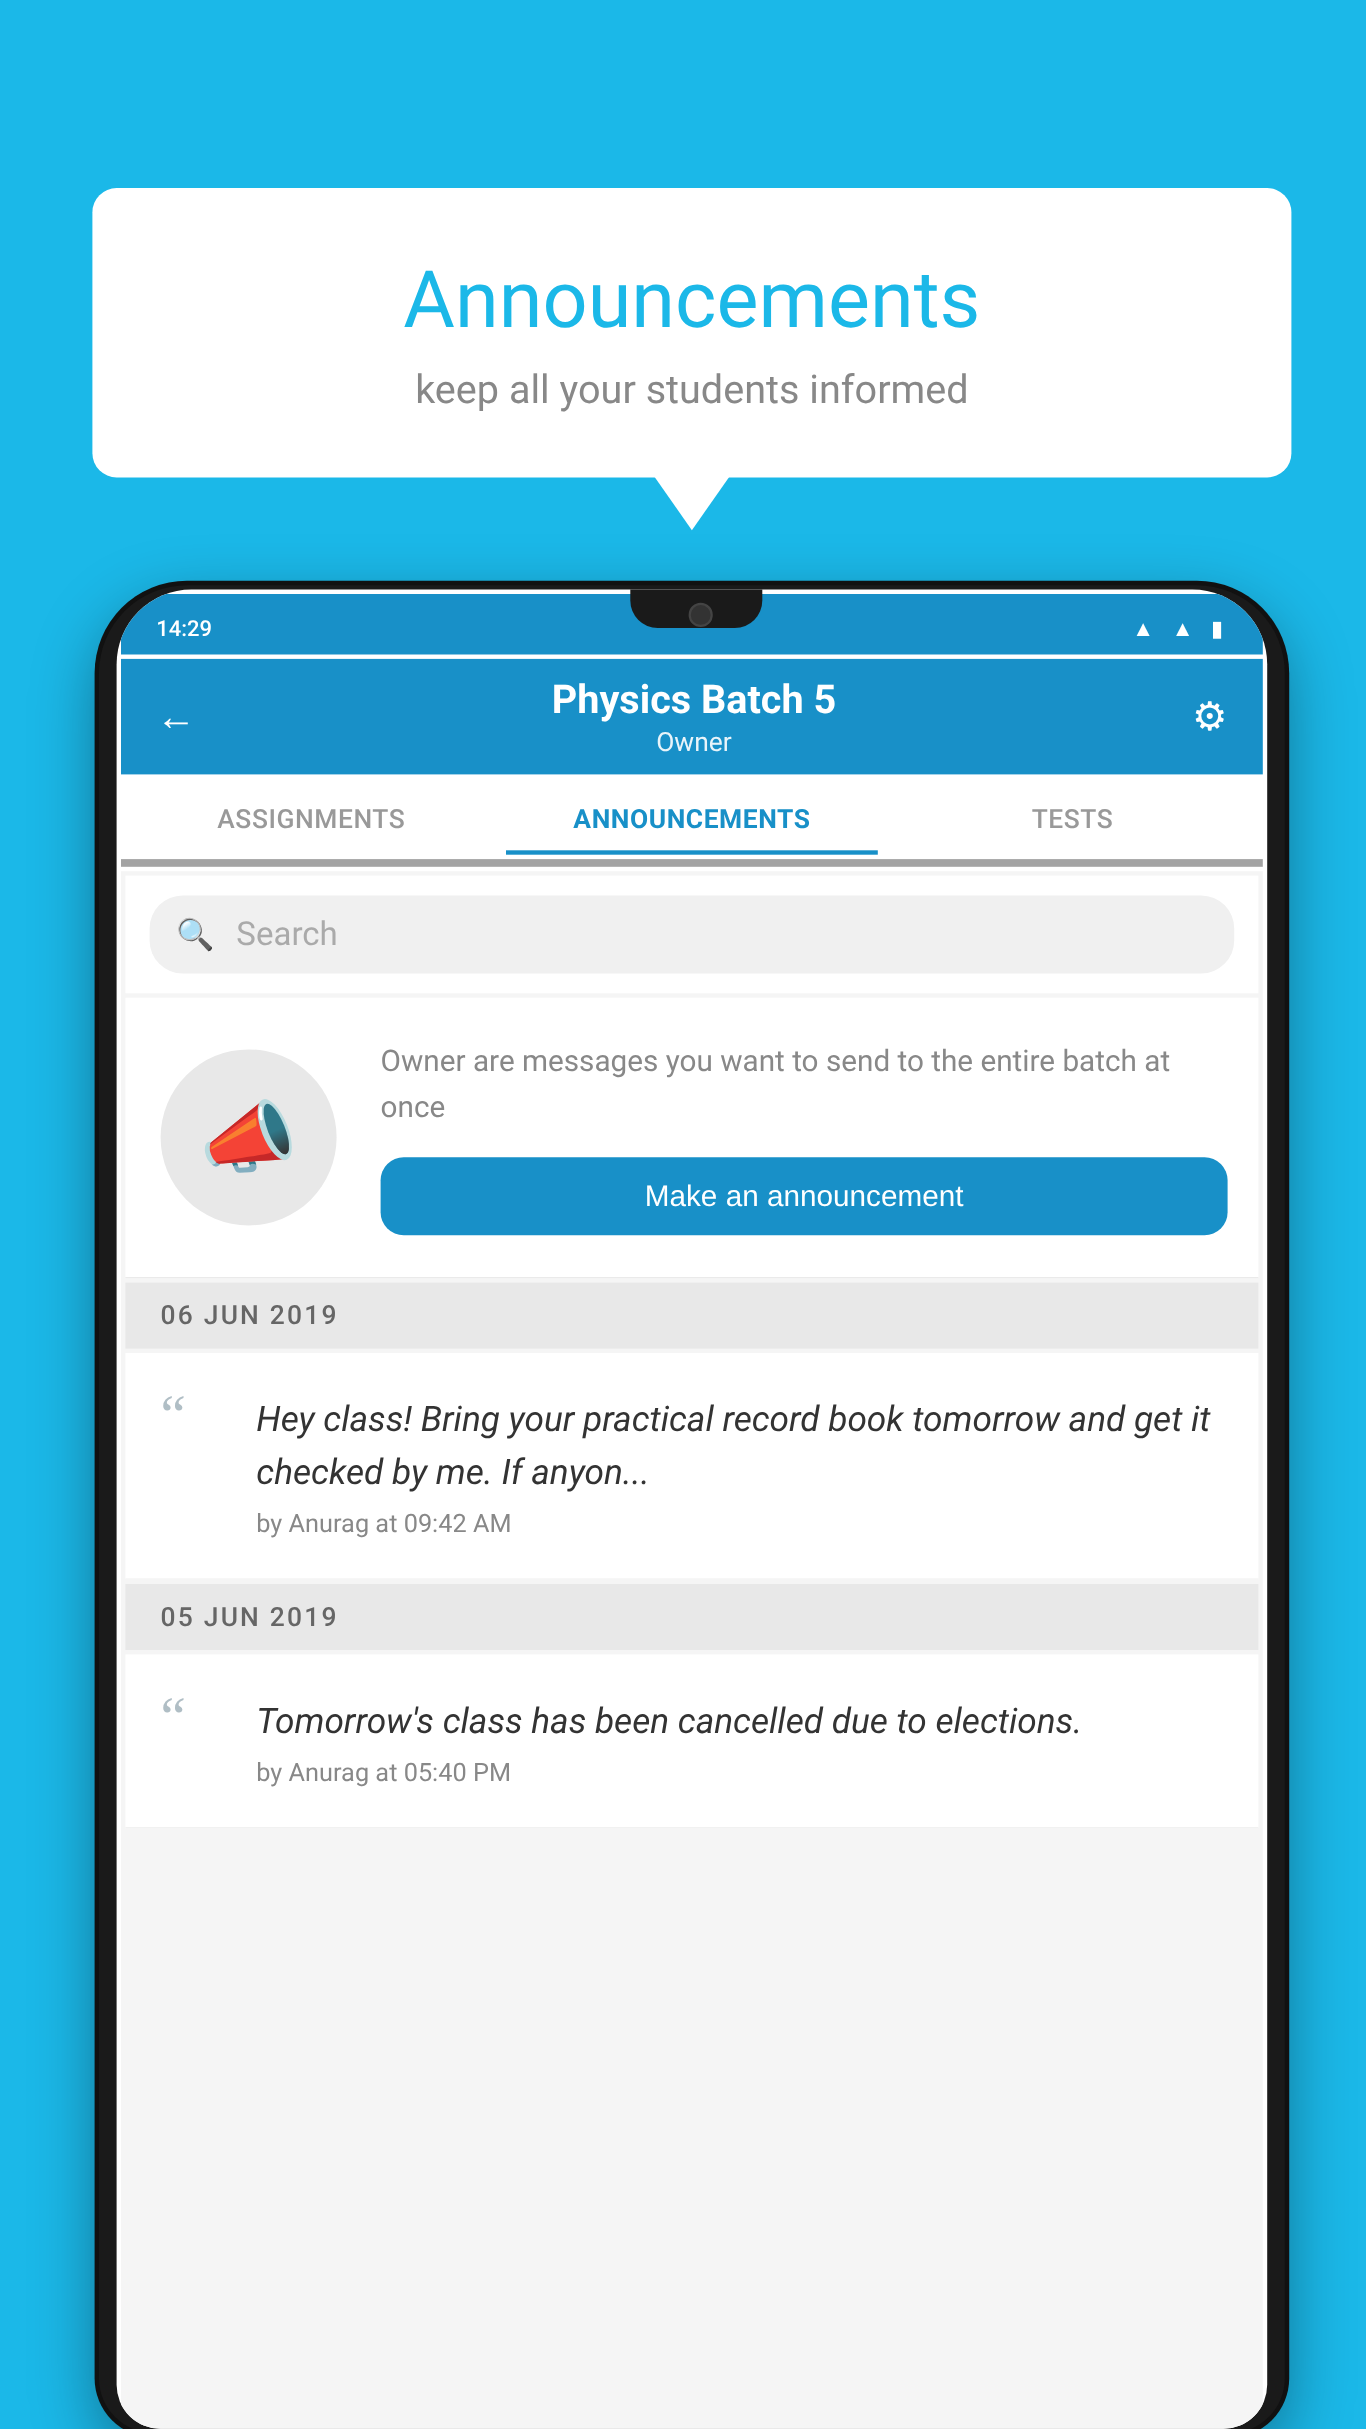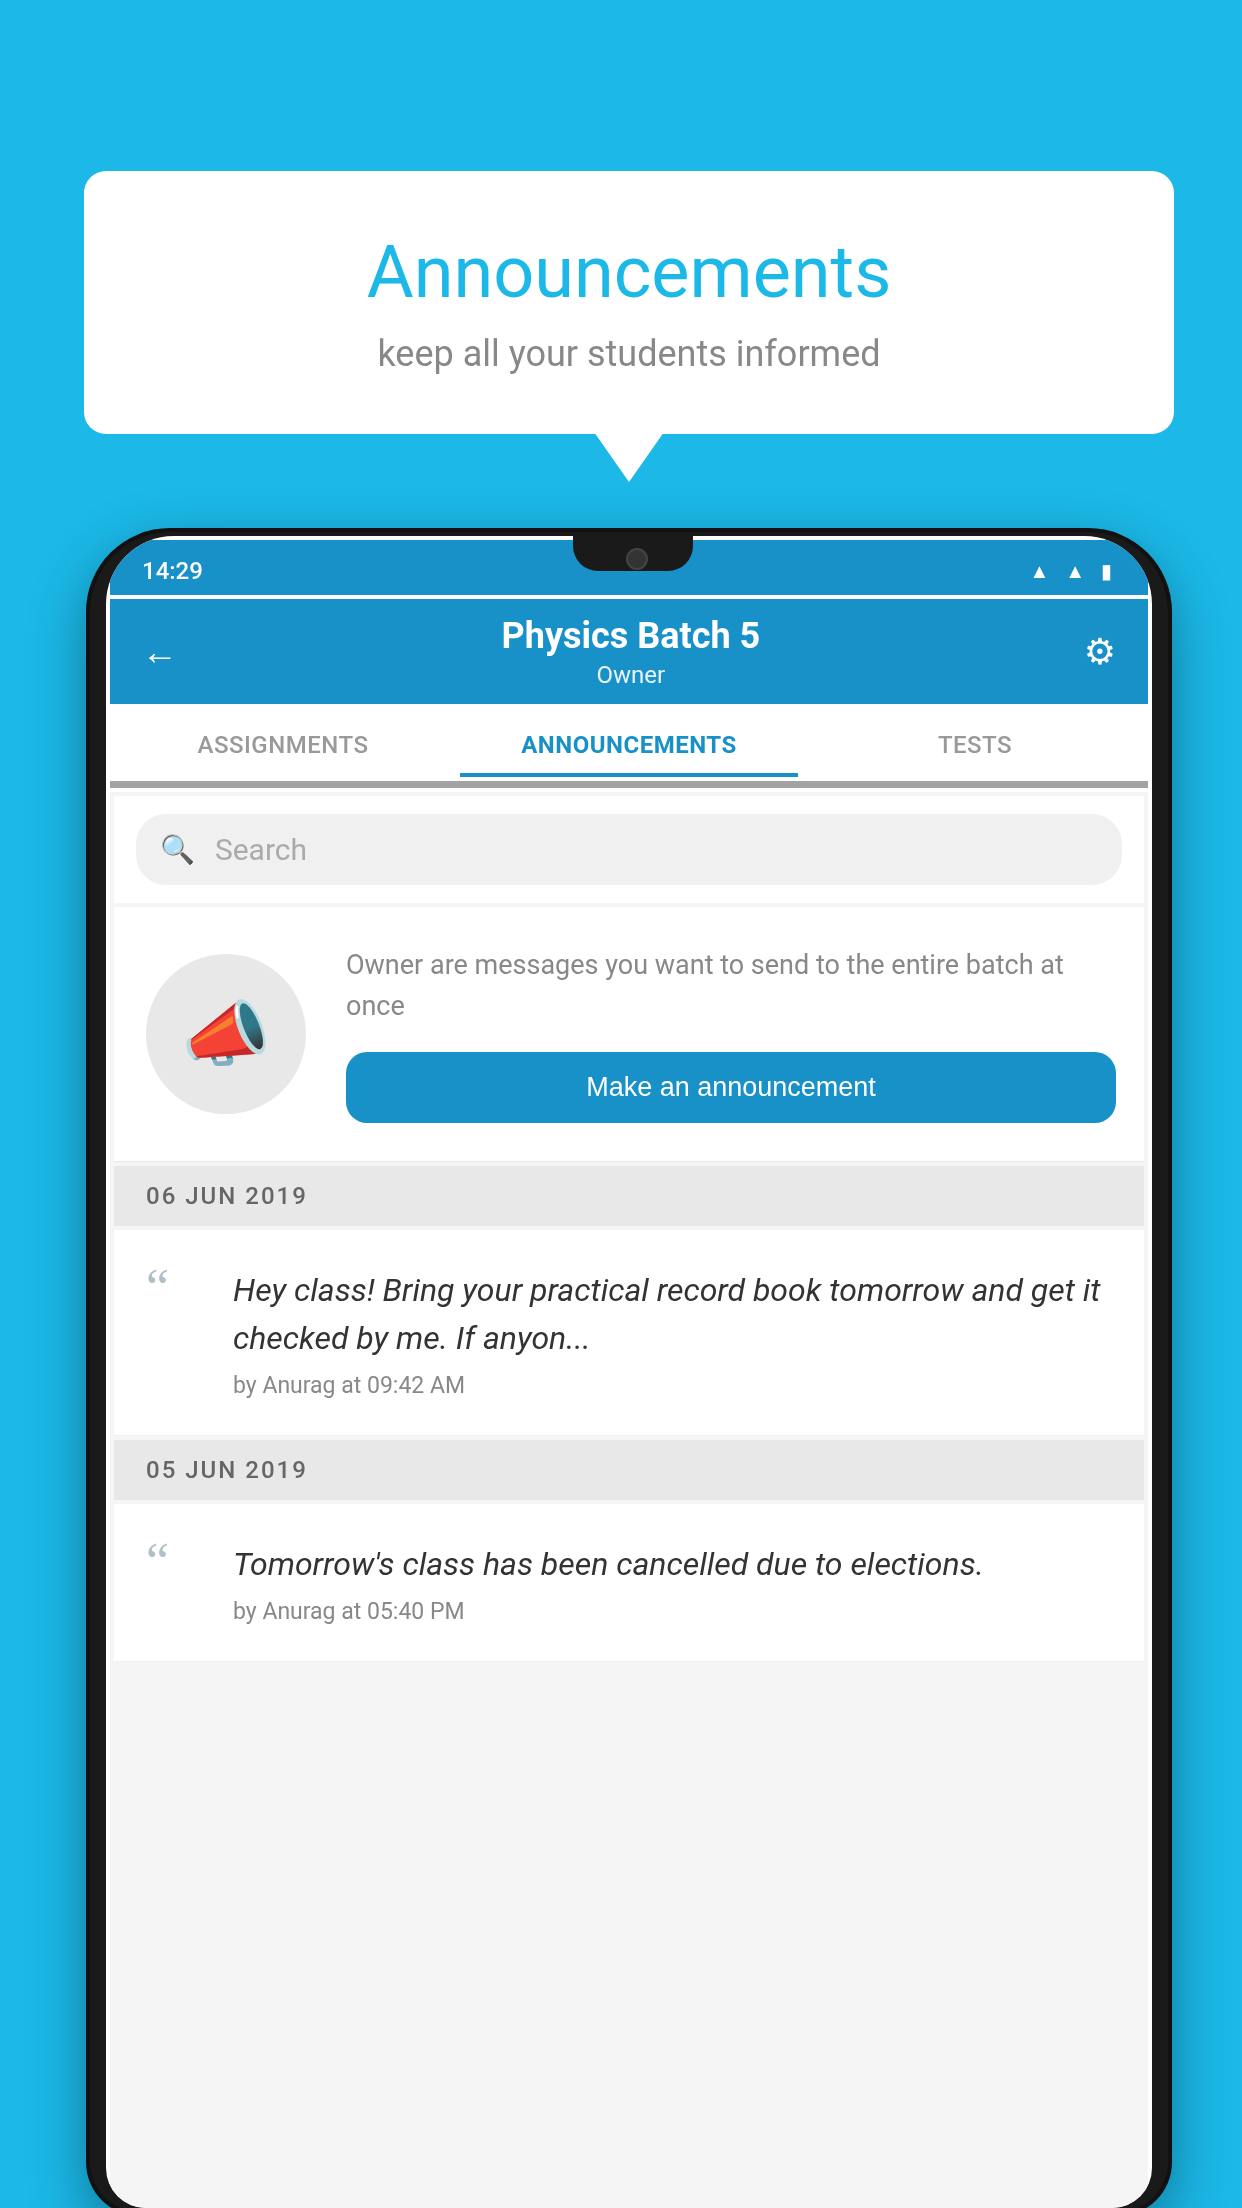--- a/index.html
+++ b/index.html
@@ -112,21 +112,21 @@
       background: #1890c8;
       height: 55px;
       display: flex;
       align-items: center;
       justify-content: space-between;
       padding: 15px 28px 8px 28px;
     }
 
     .status-time {
       color: white;
-      font-size: 24px;
+      font-size: 20px;
       font-weight: 500;
     }
 
     .status-icons {
       display: flex;
       align-items: center;
       gap: 8px;
     }
 
     .status-icon {

